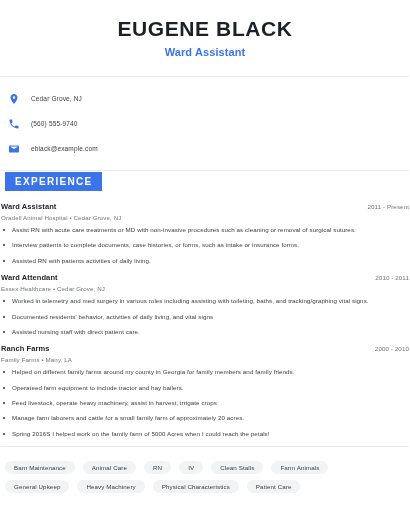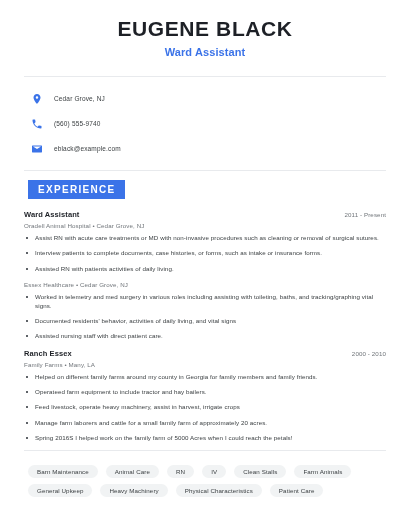--- a/index.html
+++ b/index.html
@@ -11,21 +11,21 @@
     width: 410px;
     height: 530px;
     font-family: "Liberation Sans", sans-serif;
     color: #222222;
     overflow: hidden;
   }
   .page {
     width: 410px;
     height: 378px;
     box-sizing: border-box;
-    padding: 0 24px;
+    padding: 0 1px;
     position: relative;
   }
 
   
   .header {
     padding-top: 17px;
     text-align: center;
   }
   .full-name {
     font-size: 21px;
@@ -70,21 +70,21 @@
   }
   .contact-icon svg { display: block; }
   .contact-text {
     font-size: 6.5px;
     color: #3c4043;
     letter-spacing: 0.15px;
   }
 
   
   .section {
-    margin-top: 8px;
+    margin-top: 0;
   }
   .section-label {
     display: inline-block;
     background: #3b73e8;
     color: #ffffff;
     font-size: 10px;
     font-weight: bold;
     letter-spacing: 1.3px;
     padding: 4px 10px 4px 10px;
     margin-left: 4px;
@@ -219,31 +219,35 @@
         </div>
         <div class="entry-org">Oradell Animal Hospital  •  Cedar Grove, NJ</div>
         <ul class="bullets">
           <li>Assist RN with acute care treatments or MD with non-invasive procedures such as cleaning or removal of surgical sutures.</li>
           <li>Interview patients to complete documents, case histories, or forms, such as intake or insurance forms.</li>
           <li>Assisted RN with patients activities of daily living.</li>
         </ul>
       </div>
 
       <div class="entry">
+        <div class="entry-head">
+          <span class="entry-role">Ward Attendant</span>
+          <span class="entry-dates">2010 - 2011</span>
+        </div>
         <div class="entry-org">Essex Healthcare  •  Cedar Grove, NJ</div>
         <ul class="bullets">
           <li>Worked in telemetry and med surgery in various roles including assisting with toileting, baths, and tracking/graphing vital signs.</li>
           <li>Documented residents' behavior, activities of daily living, and vital signs</li>
           <li>Assisted nursing staff with direct patient care.</li>
         </ul>
       </div>
 
       <div class="entry">
         <div class="entry-head">
-          <span class="entry-role">Ranch Essex</span>
+          <span class="entry-role">Ranch Farms</span>
           <span class="entry-dates">2000 - 2010</span>
         </div>
         <div class="entry-org">Family Farms  •  Many, LA</div>
         <ul class="bullets">
           <li>Helped on different family farms around my county in Georgia for family members and family friends.</li>
           <li>Operateed farm equipment to include tractor and hay bailers.</li>
           <li>Feed livestock, operate heavy machinery, assist in harvest, irrigate crops</li>
           <li>Manage farm laborers and cattle for a small family farm of approximately 20 acres.</li>
           <li>Spring 2016S I helped work on the family farm of 5000 Acres when I could reach the petals!</li>
         </ul>

